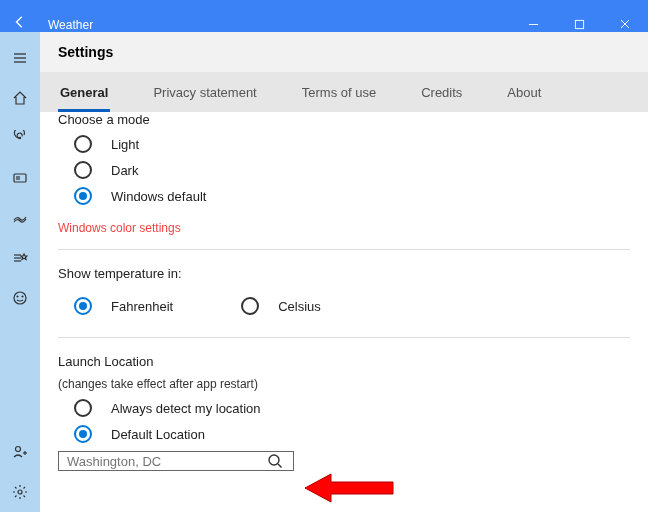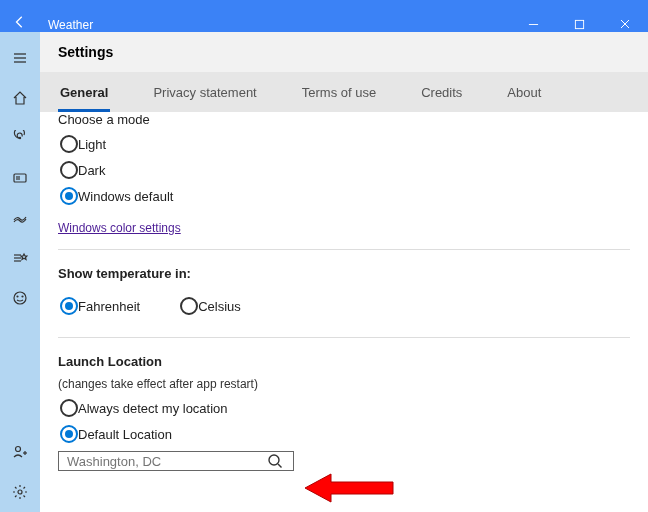--- a/index.html
+++ b/index.html
@@ -60,33 +60,33 @@
 }
 
 .pane {
   flex: 1;
   padding: 0 18px 10px 18px;
   overflow: hidden;
   font-size: 13px;
   color: #222;
 }
 .section-label { font-size: 13px; margin-bottom: 2px; }
-.section-title { font-weight: 700; font-size: 13px; margin-top: 16px; margin-bottom: 8px; }
+.section-title { font-weight: 400; font-size: 13px; margin-top: 16px; margin-bottom: 8px; }
 .subtext { font-size: 12px; color: #333; margin-bottom: 8px; }
 
-.radio-row { display: flex; align-items: center; gap: 0; margin: 8px 2px; font-size: 13px; }
+.radio-row { display: flex; align-items: center; gap: 19px; margin: 8px 16px; font-size: 13px; }
 .radio-outer {
   width: 18px; height: 18px; border: 2px solid #333; border-radius: 50%; display: inline-flex; align-items: center; justify-content: center;
 }
 .radio-outer.selected { border-color: #0078d7; }
 .radio-inner { width: 8px; height: 8px; border-radius: 50%; background: #0078d7; }
 
 .radio-inline { display: flex; gap: 36px; margin: 8px 0; }
 
-.link { color: #4c1d95; text-decoration: underline; font-size: 12px; cursor: pointer; display: inline-block; margin-top: 8px; }
+.link { color: #ef4444; font-size: 12px; cursor: pointer; display: inline-block; margin-top: 8px; }
 
 .divider { border: none; border-top: 1px solid #ddd; margin: 14px 0; }
 
 .searchbox {
   width: 236px; height: 20px; border: 1px solid #666; display: flex; align-items: center; padding: 0 8px; margin-top: 6px;
 }
 .searchbox input {
   flex: 1; border: none; outline: none; font-size: 13px; color: #666; background: transparent;
 }
 .searchbox .sicon { width: 20px; display: flex; justify-content: center; }

